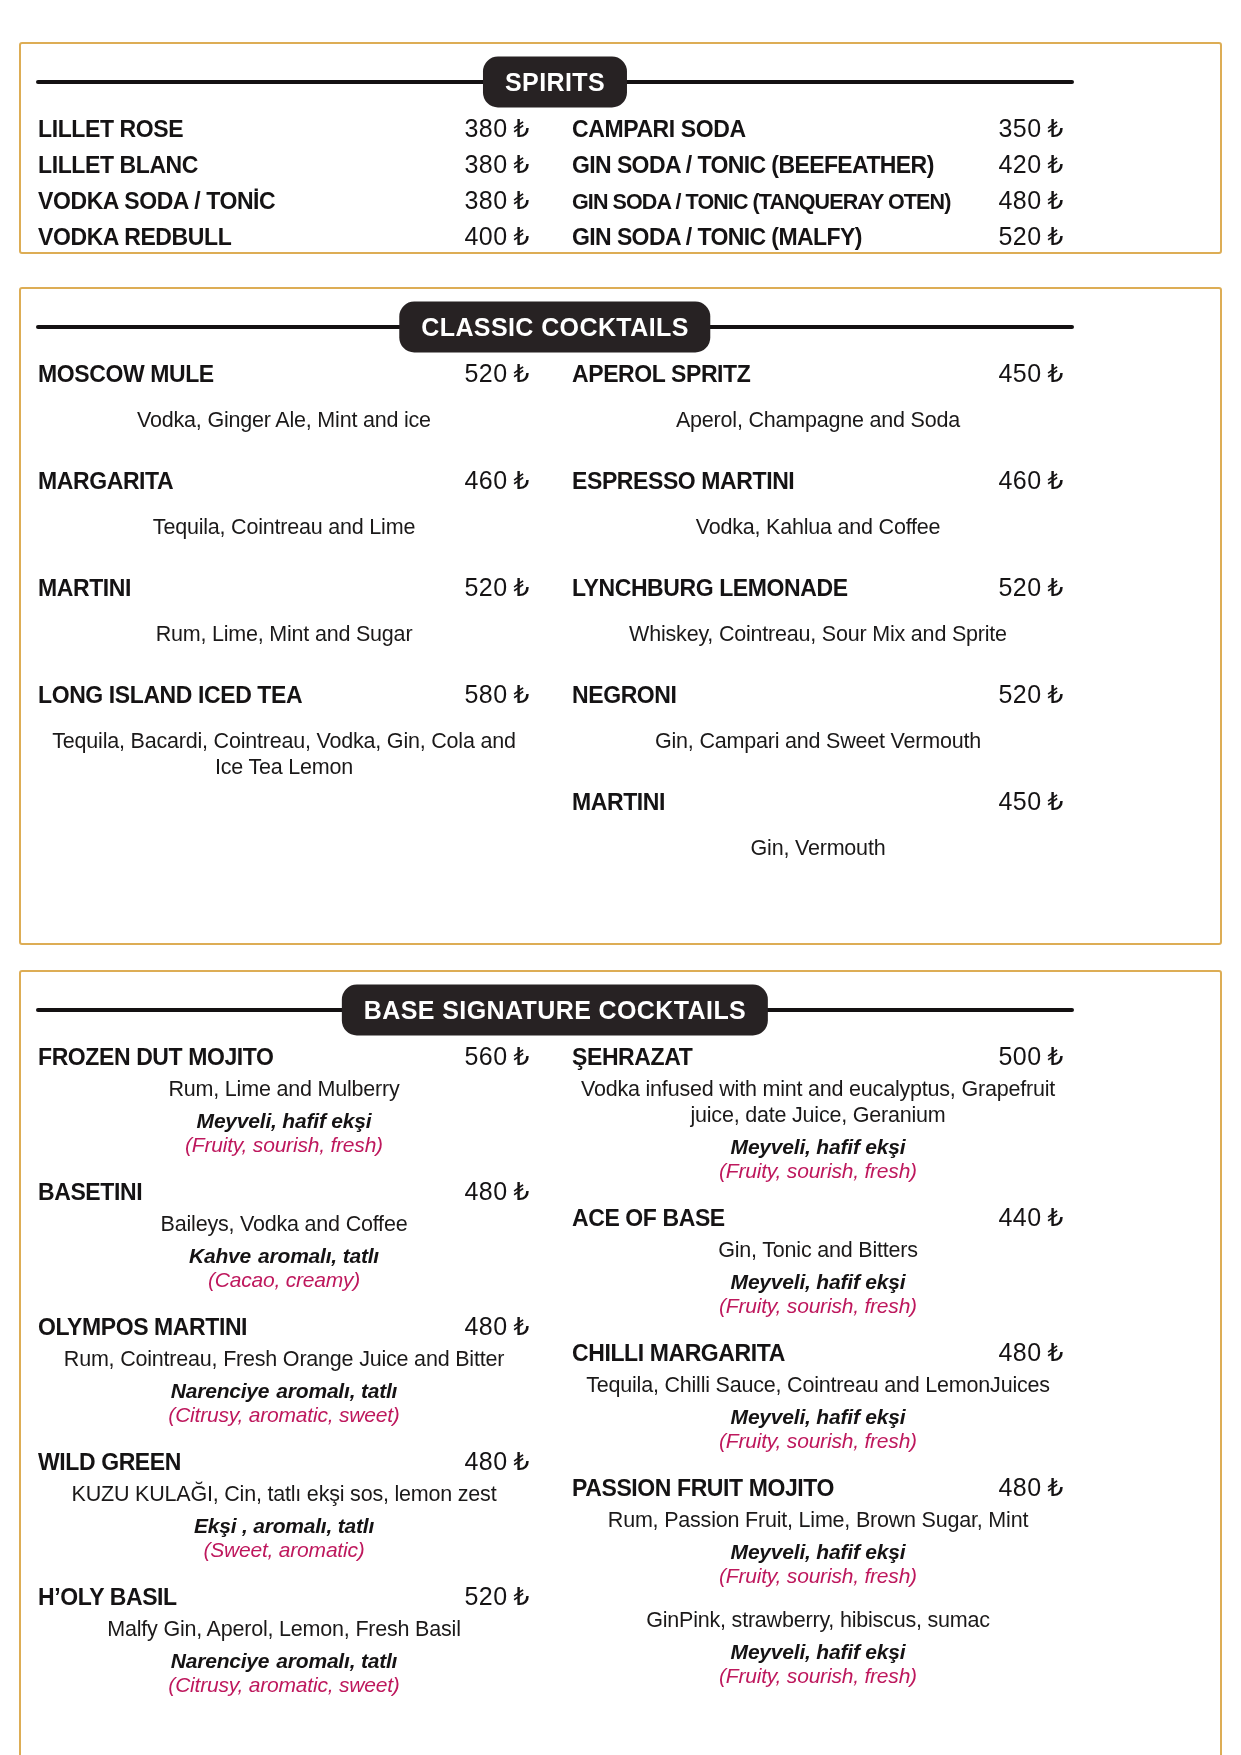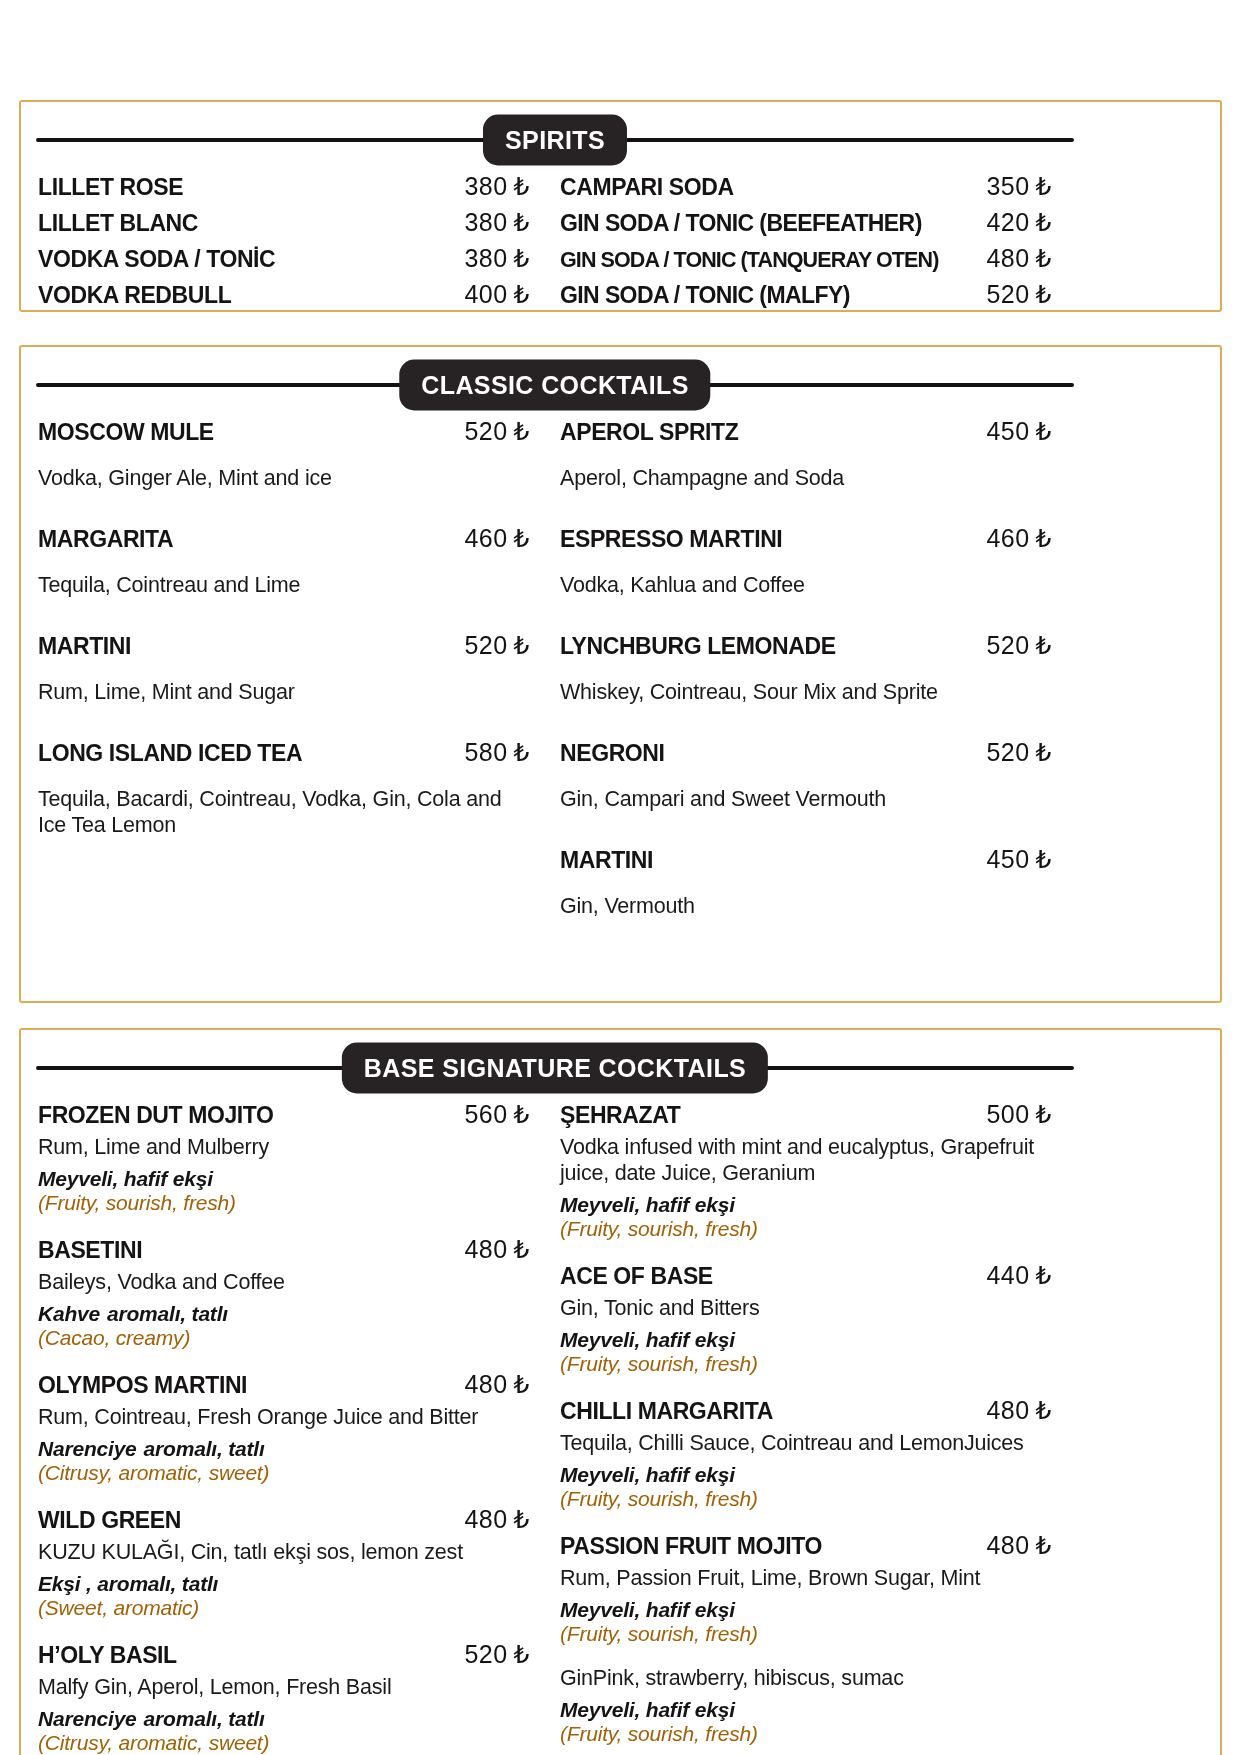--- a/index.html
+++ b/index.html
@@ -10,51 +10,51 @@
     color:#151314;
     position:relative;
     overflow:hidden;
   }
   .sect {
     margin-left:19px; margin-right:19px;
     border:2px solid #ddad55;
     border-radius:3px;
     background:#fff;
   }
-  .sect-spirits { margin-top:100px; height:212px; }
+  .sect-spirits { margin-top:42px; height:212px; }
   .sect-classic { margin-top:33px;  height:658px; }
   .sect-base    { margin-top:25px;  height:806px; }
 
   .head { position:relative; height:50px; margin:13px 146px 6px 15px; }
   .head .line {
     position:absolute; left:0; right:0; top:23px; height:4px;
     background:#141112; border-radius:2px;
   }
   .badge {
     position:absolute; left:50%; top:25px; transform:translate(-50%,-50%);
     background:#272223; color:#ffffff;
     font-weight:700; font-size:25px; letter-spacing:0.4px;
     padding:11px 22px; border-radius:15px; white-space:nowrap;
   }
 
-  .cols { display:grid; grid-template-columns:492px 492px; column-gap:30px; padding-left:17px; }
+  .cols { display:grid; grid-template-columns:492px 492px; column-gap:42px; padding-left:17px;text-align:center; }
 
   .item { margin-bottom:20px; }
   .ihead { display:flex; justify-content:space-between; align-items:baseline; }
   .nm {
     font-weight:700; font-size:23px; letter-spacing:-0.4px;
     white-space:nowrap; line-height:1.2;
   }
   .pr { font-size:25px; font-weight:400; white-space:nowrap; letter-spacing:0.5px; line-height:1.2; }
   .pr .cur { margin-left:6px; font-family:"DejaVu Sans","Liberation Sans",sans-serif; }
   .desc { font-size:21.5px; margin-top:4px; line-height:26px; letter-spacing:-0.2px; color:#1b1919; }
   .flav { font-size:21px; font-weight:700; margin-top:6px; line-height:25px; letter-spacing:-0.2px; }
   .flav .fh:not(:empty) { margin-right:7px;font-style:italic; }
   .flav .ft { font-style:italic; }
-  .note { font-size:21px; font-style:italic; line-height:24px; letter-spacing:-0.2px; color:#a16207; }
+  .note { font-size:21px; font-style:italic; line-height:24px; letter-spacing:-0.2px; color:#be185d; }
 
   
   .sect-spirits .cols { margin-top:4px; }
   .sect-spirits .item { margin-bottom:5px; }
   .sect-spirits .col-right .item:nth-child(3) .nm { font-size:21.5px; letter-spacing:-0.9px; }
   .sect-spirits .col-right .item:nth-child(2) .nm,
   .sect-spirits .col-right .item:nth-child(4) .nm { letter-spacing:-0.6px; }
 
   
   .sect-classic .item { margin-bottom:32px; }

